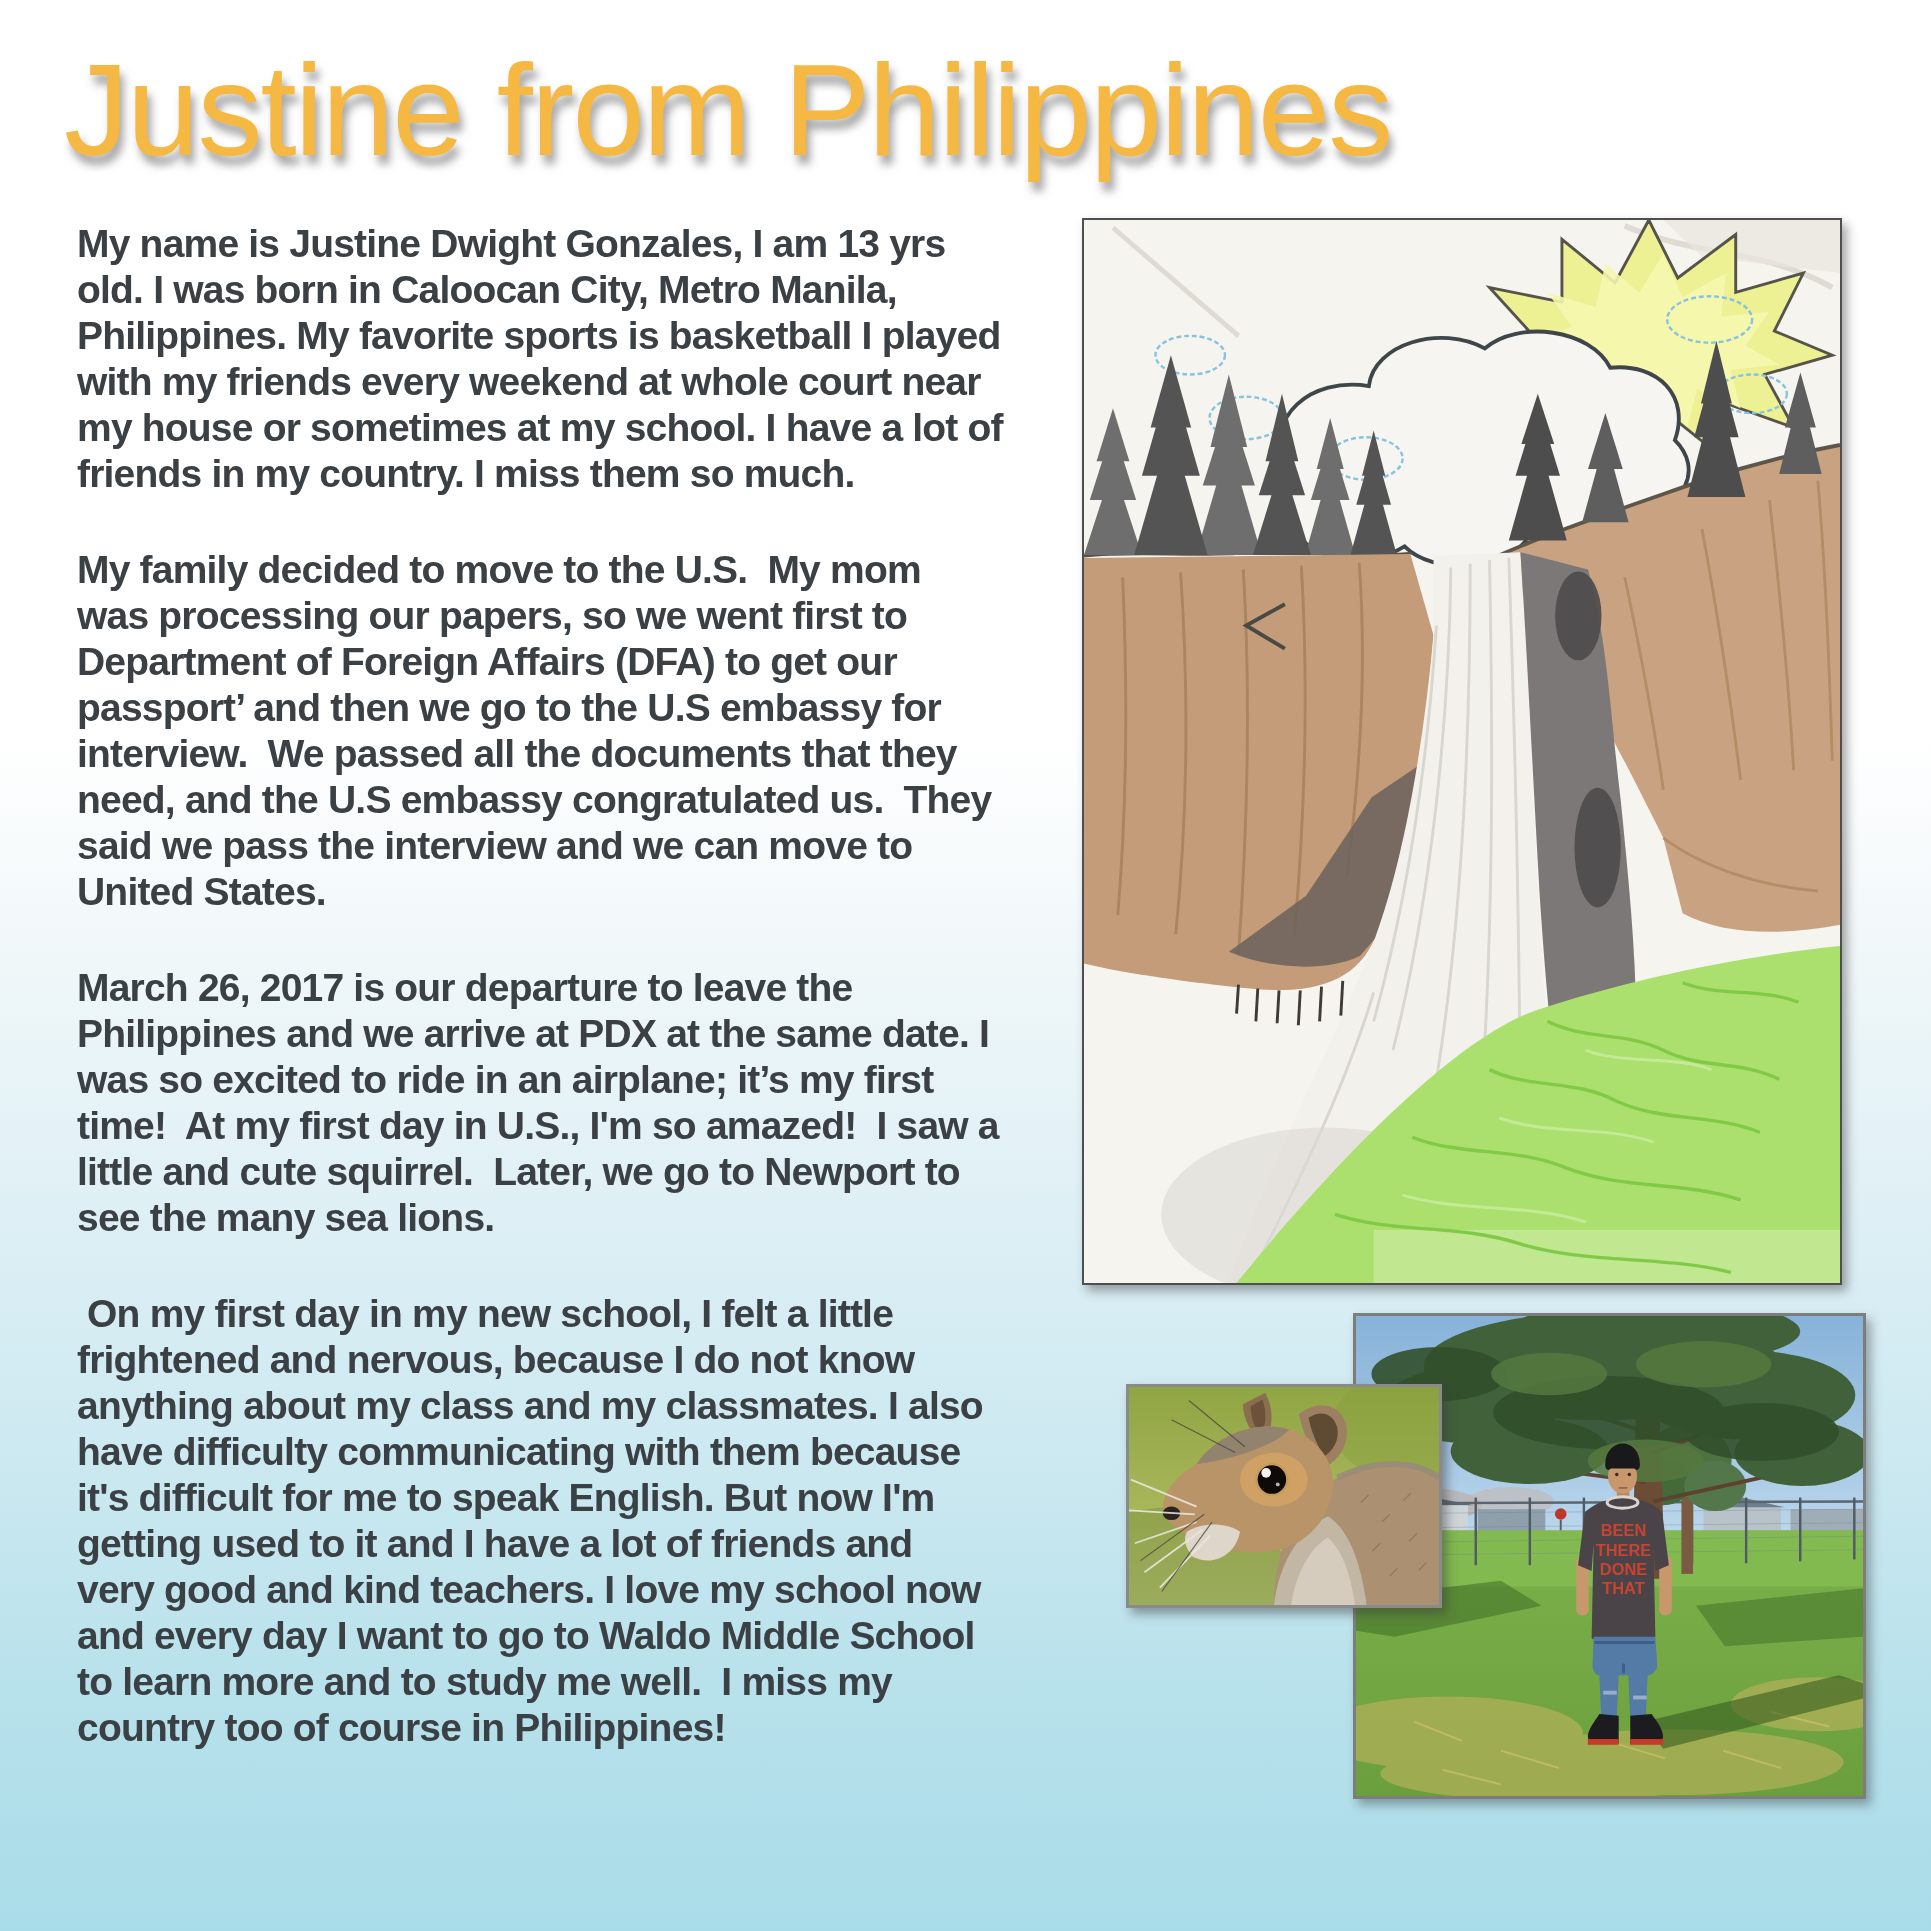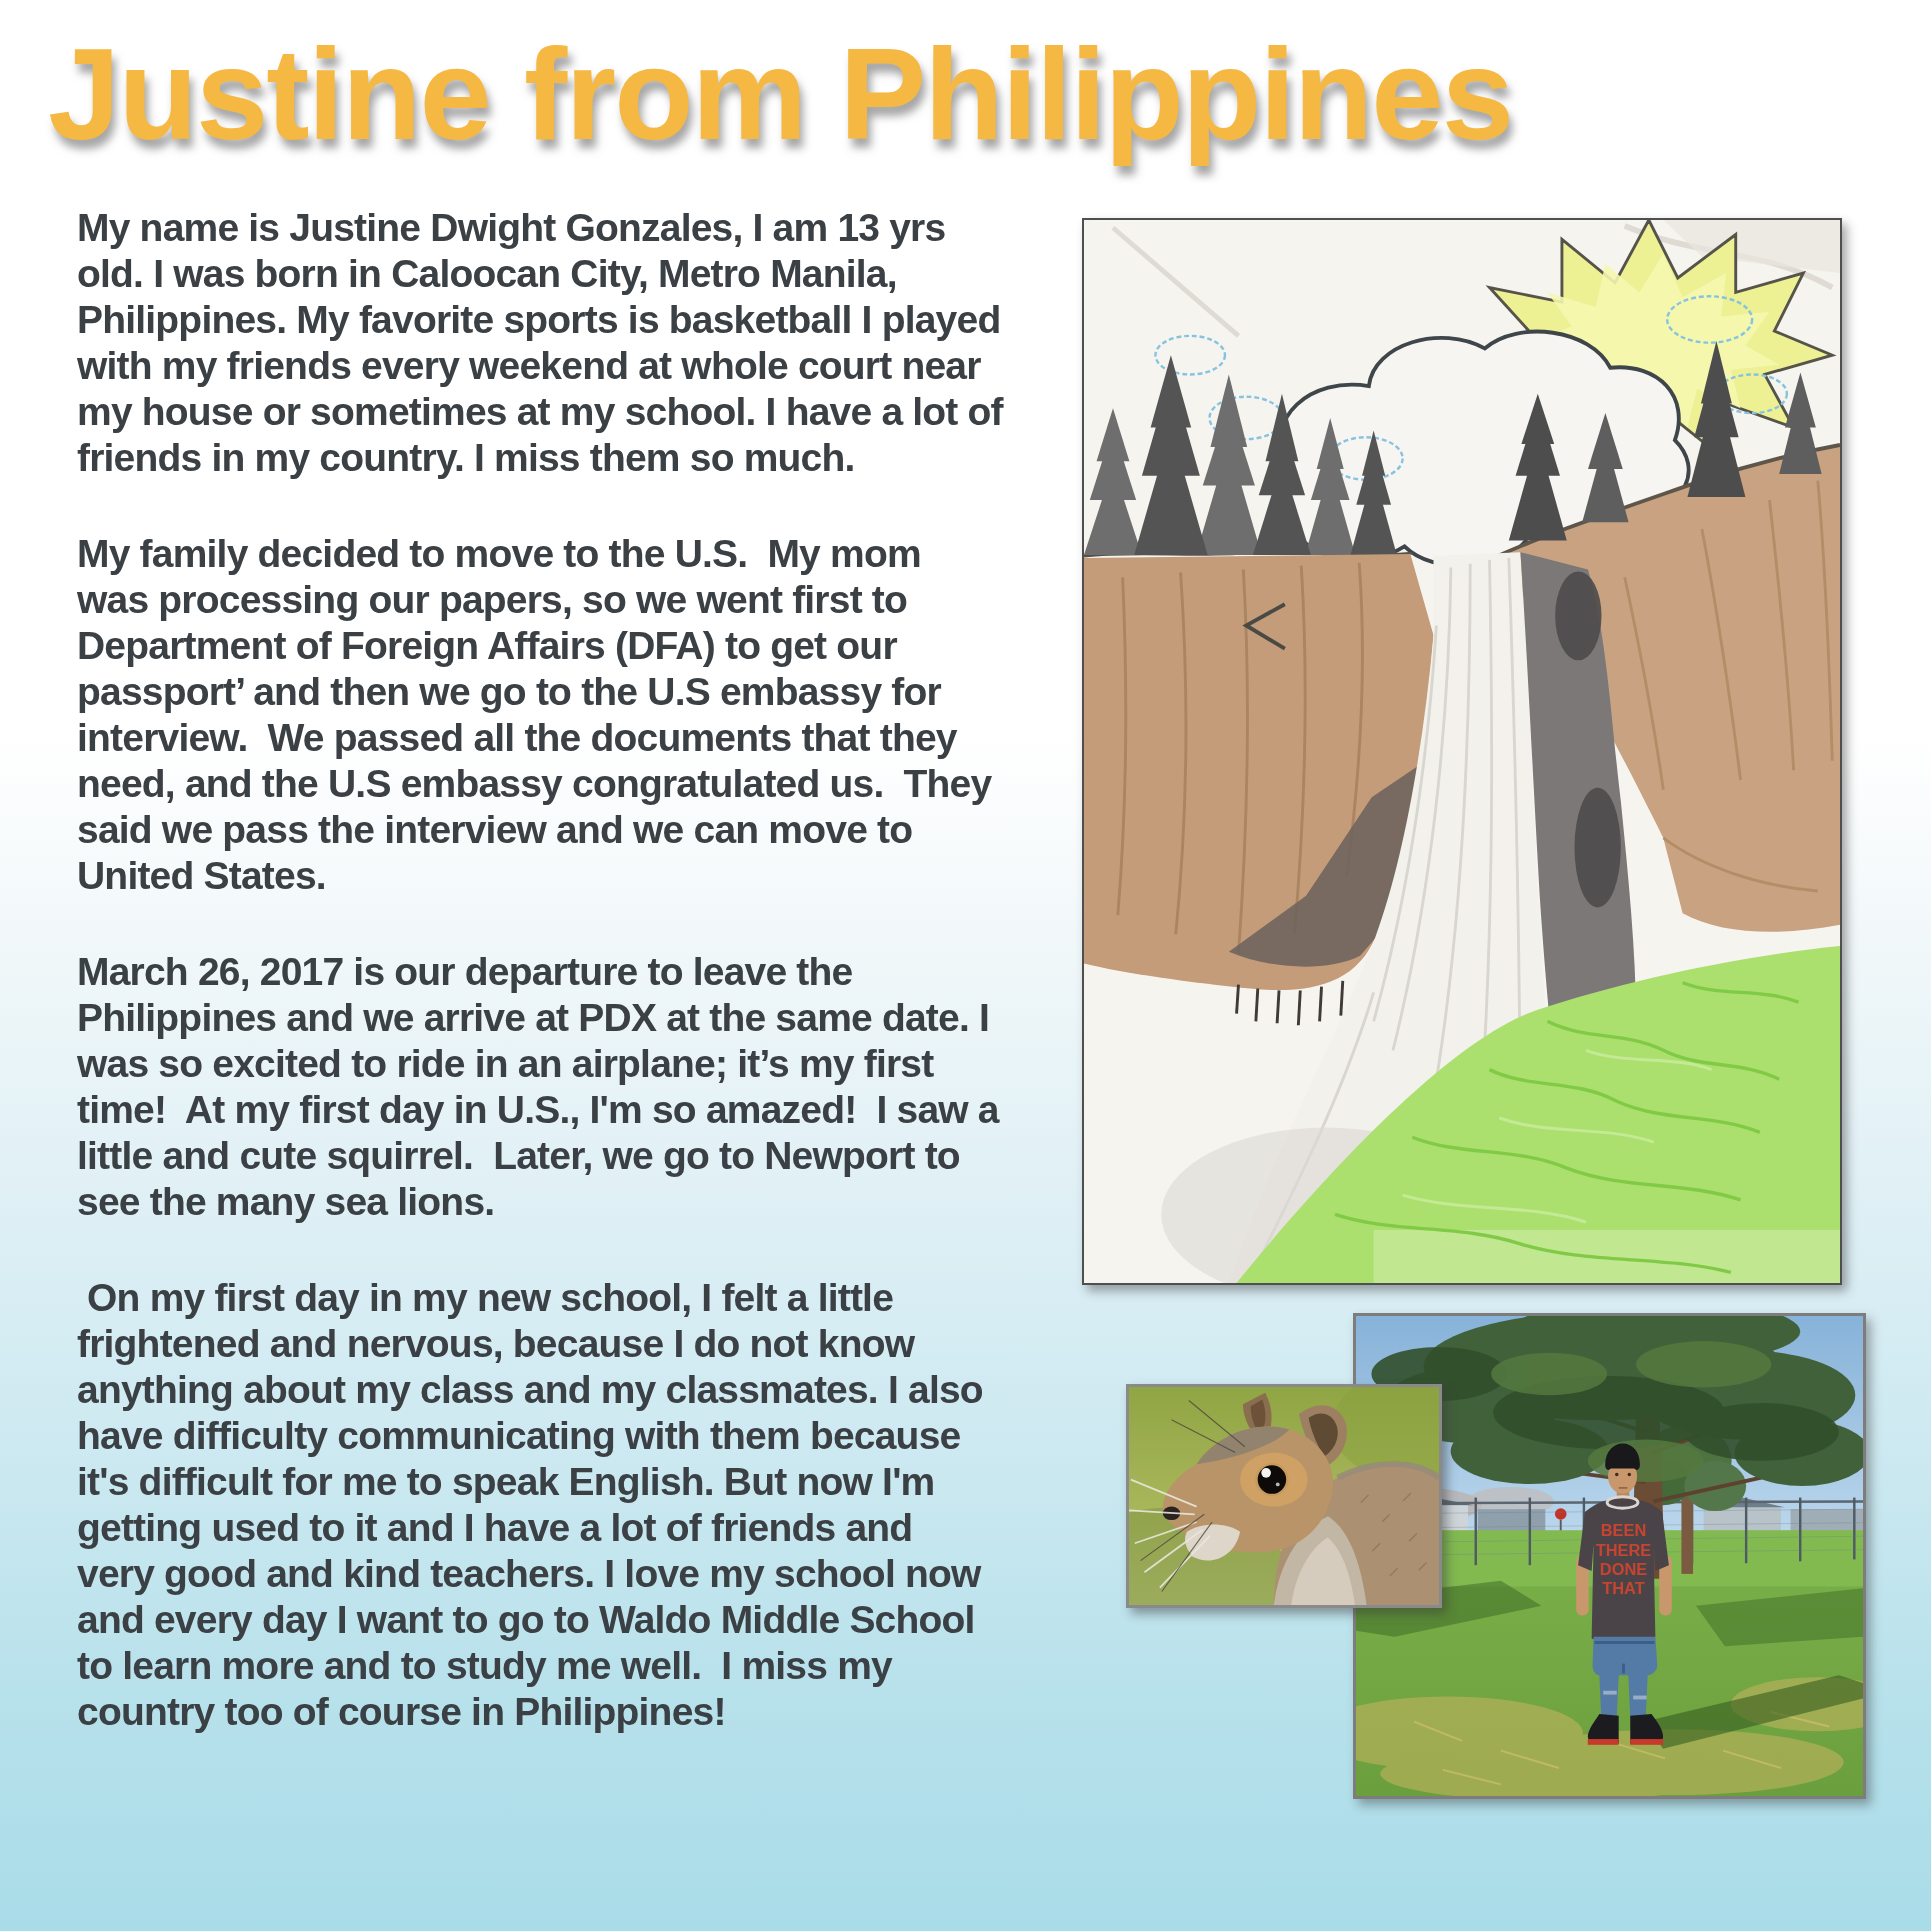--- a/index.html
+++ b/index.html
@@ -4,31 +4,31 @@
 <style>
   html,body { margin:0; padding:0; }
   .page {
     position:relative; width:1931px; height:1931px; overflow:hidden;
     background: linear-gradient(180deg,
       #ffffff 0%, #ffffff 38%, #f2f8fa 48%, #e2f1f6 60%,
       #cde9f1 75%, #b7e1eb 88%, #a9dce9 100%);
     font-family:"Liberation Sans", sans-serif;
   }
   .title {
-    position:absolute; left:48px; top:19.3px; margin:0;
-    font-size:130px; font-weight:bold; letter-spacing:-1.9px; white-space:pre;
+    position:absolute; left:48px; top:19.3px; margin:16px;
+    font-size:130px; font-weight:normal; letter-spacing:-1.9px; white-space:pre;
     color:#f5b843;
     text-shadow: 3.9px 8.7px 8.7px rgba(105,105,105,0.60);
   }
   .article {
     position:absolute; left:77px; top:205px; width:975px;
     font-size:39px; line-height:46px; font-weight:bold;
     letter-spacing:-0.8px; color:#3b4045;
   }
-  .article p { margin:0 0 50px 0; white-space:pre; }
+  .article p { margin:16px 0 50px 0; white-space:pre; }
   figure { position:absolute; margin:4px; background:#fff; }
   .drawing {
     left:1078px; top:214px; width:756px; height:1063px;
     border:2.9px solid #4f4f4f; box-shadow:4.8px 5.8px 9.7px rgba(60,60,60,0.45);
   }
   .boy-photo {
     left:1349px; top:1309px; width:507px; height:480px;
     border:3.9px solid #7d7d7d; box-shadow:4.8px 5.8px 9.7px rgba(60,60,60,0.42);
     z-index:2;
   }

